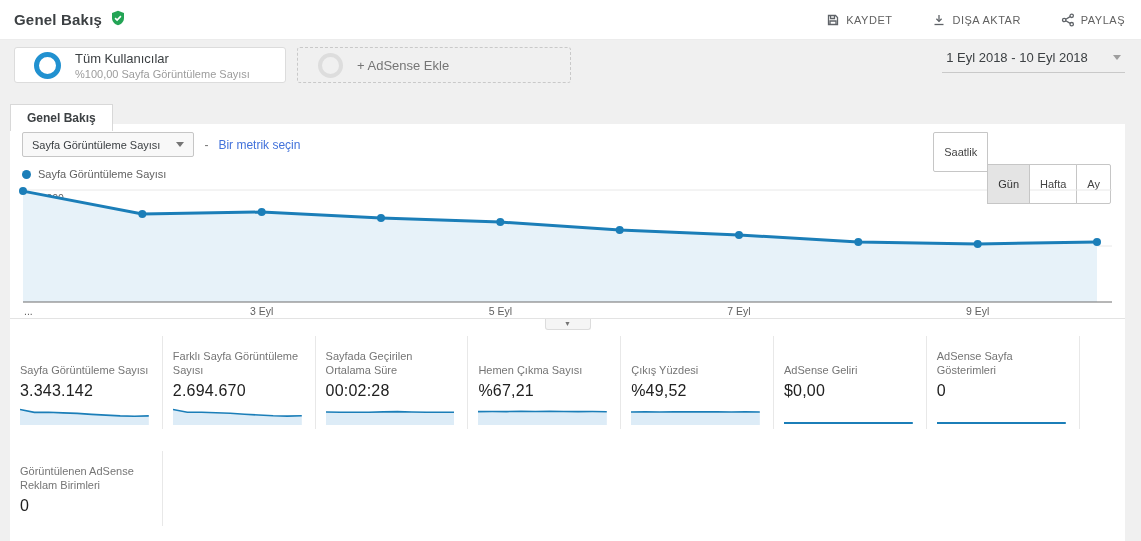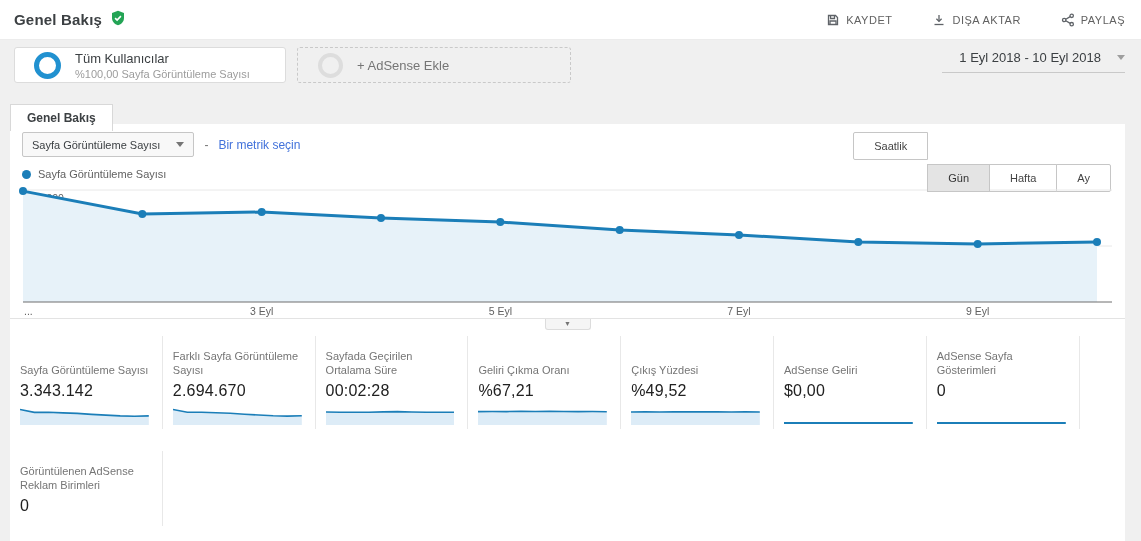--- a/index.html
+++ b/index.html
@@ -25,21 +25,21 @@
   .segment-all { left:14px; width:272px; }
   .segment-add { left:297px; width:274px; background:transparent; border:1px dashed #c9c9c9; }
   .ring { border-radius:50%; flex:0 0 auto; }
   .ring-blue { width:27px; height:27px; border:5px solid #2191d0; margin:0 14px 0 19px; }
   .ring-gray { width:25px; height:25px; border:4px solid #ddd; margin:0 14px 0 20px; }
   .seg-title { font-size:13px; color:#3c4043; }
   .seg-sub { font-size:11px; color:#9c9c9c; margin-top:2px; }
   .seg-add-label { font-size:13px; color:#757575; }
 
   .date-picker { position:absolute; top:50px; right:16px; min-width:183px;
-                 display:flex; align-items:center; justify-content:flex-end; gap:16px;
+                 display:flex; align-items:center; justify-content:center; gap:25px;
                  padding-bottom:7px; border-bottom:1px solid #c9c9c9; cursor:pointer; }
   .date-text { font-size:13px; color:#3c4043; }
   .tri-down { width:0; height:0; border-left:4px solid transparent; border-right:4px solid transparent;
               border-top:5px solid #9e9e9e; }
 
   
   .tab { position:absolute; left:10px; top:104px; height:27px; line-height:26px;
          padding:0 16px; background:#fff; border:1px solid #d8d8d8; border-bottom:none;
          font-size:12px; font-weight:700; color:#3c4043; cursor:pointer; z-index:2; }
 
@@ -48,21 +48,21 @@
 
   .controls-left { position:absolute; left:12px; top:8px; display:flex; align-items:center; gap:10px; }
   .metric-dd { display:inline-flex; align-items:center; gap:16px; height:25px; padding:0 9px;
                background:#f8f8f8; border:1px solid #c6c6c6; border-radius:2px;
                font-size:11px; color:#3c4043; cursor:pointer; }
   .metric-dd .tri-down { border-top-color:#757575; }
   .dash { font-size:12px; color:#757575; }
   .metric-link { font-size:12px; color:#4272db; text-decoration:none; cursor:pointer; }
 
   .granularity { position:absolute; right:14px; top:8px; display:flex; }
-  .seg-btn { height:28px; padding:0 20px; background:#fff; border:1px solid #c6c6c6;
+  .seg-btn { height:40px; padding:0 10px; background:#fff; border:1px solid #c6c6c6;
              font-family:inherit; font-size:11px; color:#444; cursor:pointer;text-align:right; }
   .seg-btn + .seg-btn { margin-left:-1px;margin-top:32px; }
   .seg-btn:first-child { border-radius:2px 0 0 2px; }
   .seg-btn:last-child { border-radius:0 2px 2px 0; }
   .seg-btn.active { background:#e4e4e4; color:#333; position:relative; z-index:1; }
 
   .legend { position:absolute; left:12px; top:44px; display:flex; align-items:center; gap:7px; }
   .legend-dot { width:9px; height:9px; border-radius:50%; background:#1b7eb8; }
   .legend-label { font-size:11px; color:#616161; }
 
@@ -221,21 +221,21 @@
         </div>
         <div class="card">
           <div class="card-label">Sayfada Geçirilen Ortalama Süre</div>
           <div class="card-value">00:02:28</div>
           <svg viewBox="0 0 140 18" preserveAspectRatio="none">
             <path d="M0.0,5.0L15.6,5.3L31.1,5.3L46.7,5.2L62.2,4.9L77.8,4.6L93.3,5.0L108.9,5.3L124.4,5.2L140.0,5.2L140,18L0,18Z" fill="#ddecf7"></path>
             <path d="M0.0,5.0L15.6,5.3L31.1,5.3L46.7,5.2L62.2,4.9L77.8,4.6L93.3,5.0L108.9,5.3L124.4,5.2L140.0,5.2" fill="none" stroke="#1b7eb8" stroke-width="1.6"></path>
           </svg>
         </div>
         <div class="card">
-          <div class="card-label">Geliri Çıkma Oranı</div>
+          <div class="card-label">Hemen Çıkma Sayısı</div>
           <div class="card-value">%67,21</div>
           <svg viewBox="0 0 140 18" preserveAspectRatio="none">
             <path d="M0.0,4.6L15.6,4.5L31.1,4.6L46.7,4.3L62.2,4.5L77.8,4.3L93.3,4.5L108.9,4.6L124.4,4.5L140.0,4.7L140,18L0,18Z" fill="#ddecf7"></path>
             <path d="M0.0,4.6L15.6,4.5L31.1,4.6L46.7,4.3L62.2,4.5L77.8,4.3L93.3,4.5L108.9,4.6L124.4,4.5L140.0,4.7" fill="none" stroke="#1b7eb8" stroke-width="1.6"></path>
           </svg>
         </div>
         <div class="card">
           <div class="card-label">Çıkış Yüzdesi</div>
           <div class="card-value">%49,52</div>
           <svg viewBox="0 0 140 18" preserveAspectRatio="none">

